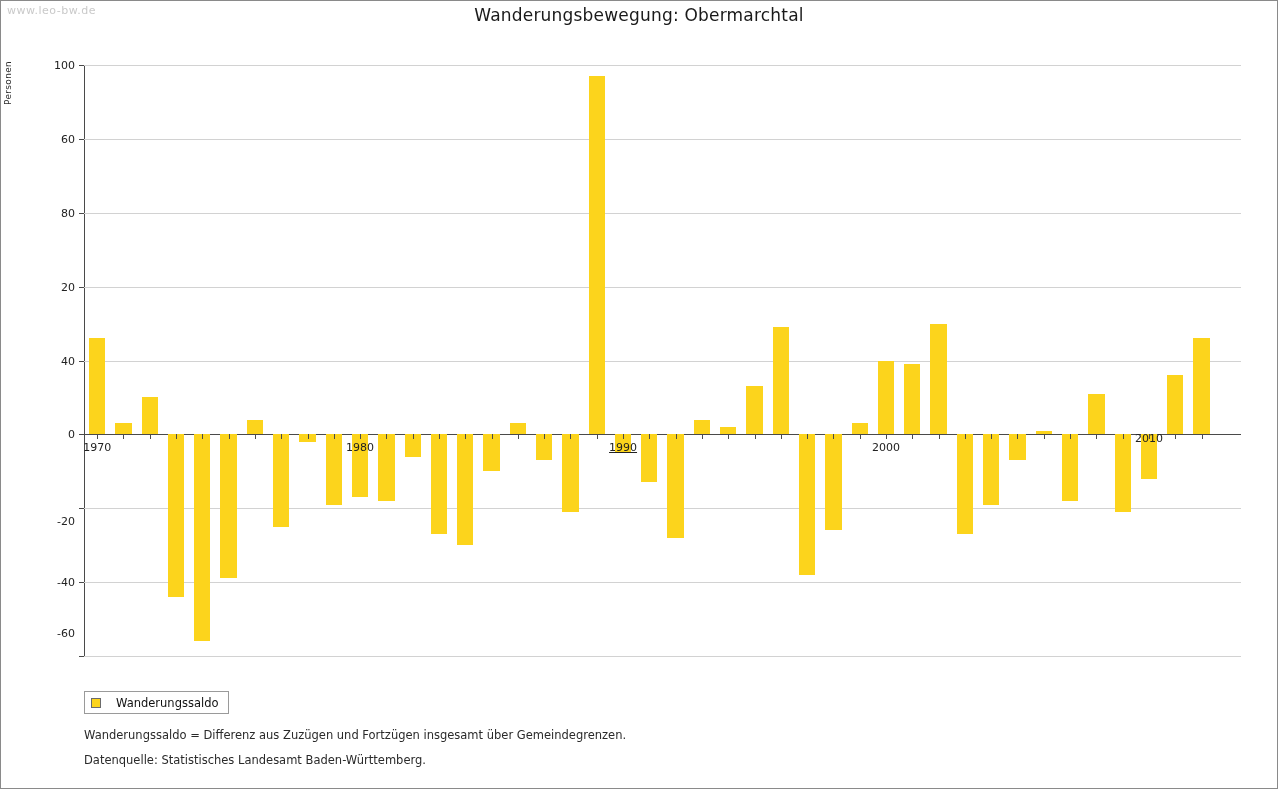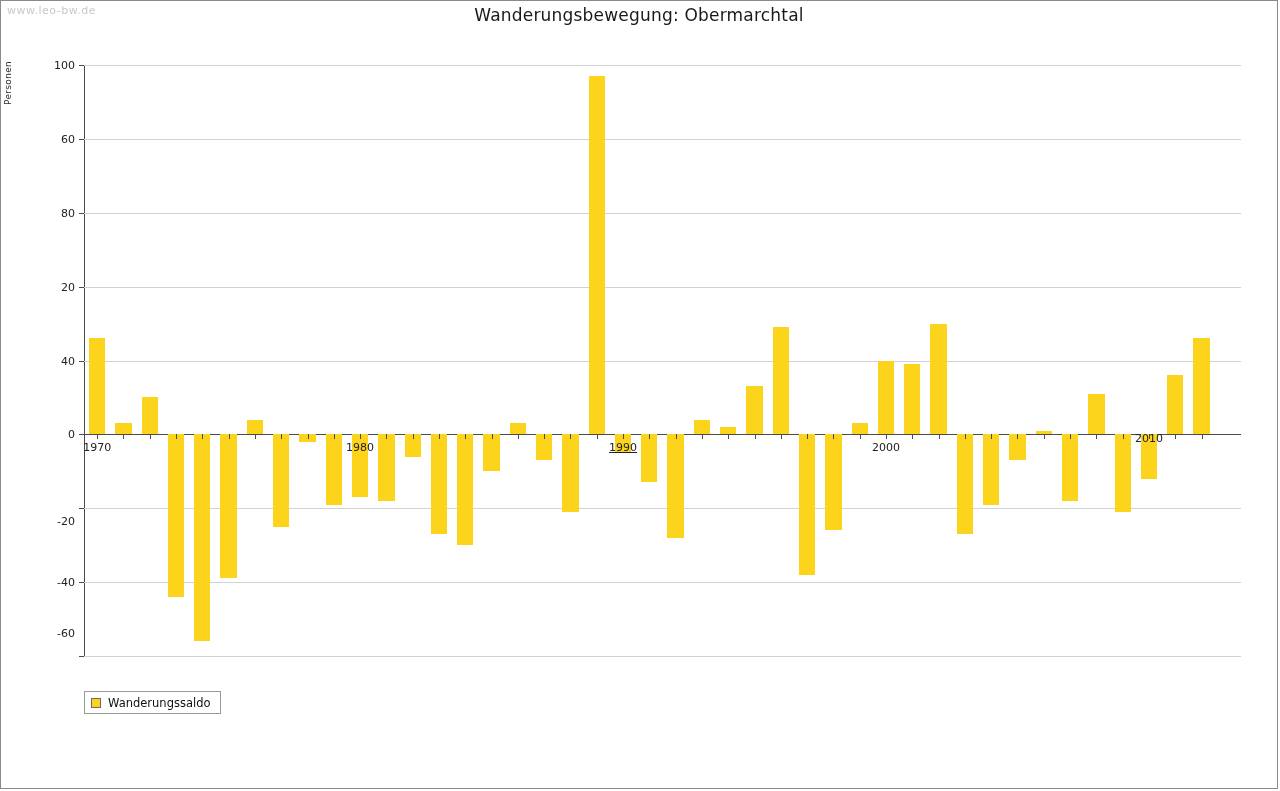--- a/index.html
+++ b/index.html
@@ -111,21 +111,21 @@
   }
   #legend {
     position: absolute;
     left: 83px;
     top: 690px;
     border: 1px solid #9a9a9a;
     background: #ffffff;
     padding: 3px 9px 3px 6px;
     display: flex;
     align-items: center;
-    gap: 7px;
+    gap: 15px;
     height: 15px;
   }
   #legend .swatch {
     width: 10px;
     height: 10px;
     background: #fcd41c;
     border: 1px solid #6b6b6b;
     box-sizing: border-box;
   }
   #legend .legend-text {
@@ -260,20 +260,22 @@
       <div class="xtick-mark" style="left: 1091.26px; top: 369.375px;"></div>
       <div class="bar" title="2012: 26" style="left: 1109.41px; top: 273.337px; width: 16.3032px; height: 96.0375px; background: rgb(252, 212, 28);"></div>
       <div class="xtick-mark" style="left: 1117.56px; top: 369.375px;"></div>
     </div>
 
   <div id="legend">
     <span class="swatch"></span>
     <span class="legend-text">Wanderungssaldo</span>
   </div>
 
+  <div class="note" id="note1">Wanderungssaldo = Differenz aus Zuzügen und Fortzügen insgesamt über Gemeindegrenzen.</div>
+  <div class="note" id="note2">Datenquelle: Statistisches Landesamt Baden-Württemberg.</div>
 
 <div class="ytick-label" style="top: 632px; left: 30px; position: absolute;">-60</div>
     <div class="ytick-label" style="top: 581.125px; left: 30px; position: absolute;">-40</div>
     <div class="ytick-label" style="top: 520px; left: 30px; position: absolute;">-20</div>
     <div class="ytick-label" style="top: 433.375px; left: 30px; position: absolute;">0</div>
     <div class="ytick-label" style="top: 359.5px; left: 30px; position: absolute;">40</div>
     <div class="ytick-label" style="top: 285.625px; left: 30px; position: absolute;">20</div>
     <div class="ytick-label" style="top: 211.75px; left: 30px; position: absolute;">80</div>
     <div class="ytick-label" style="top: 137.875px; left: 30px; position: absolute;">60</div>
     <div class="ytick-label" style="top: 64px; left: 30px; position: absolute;">100</div>

